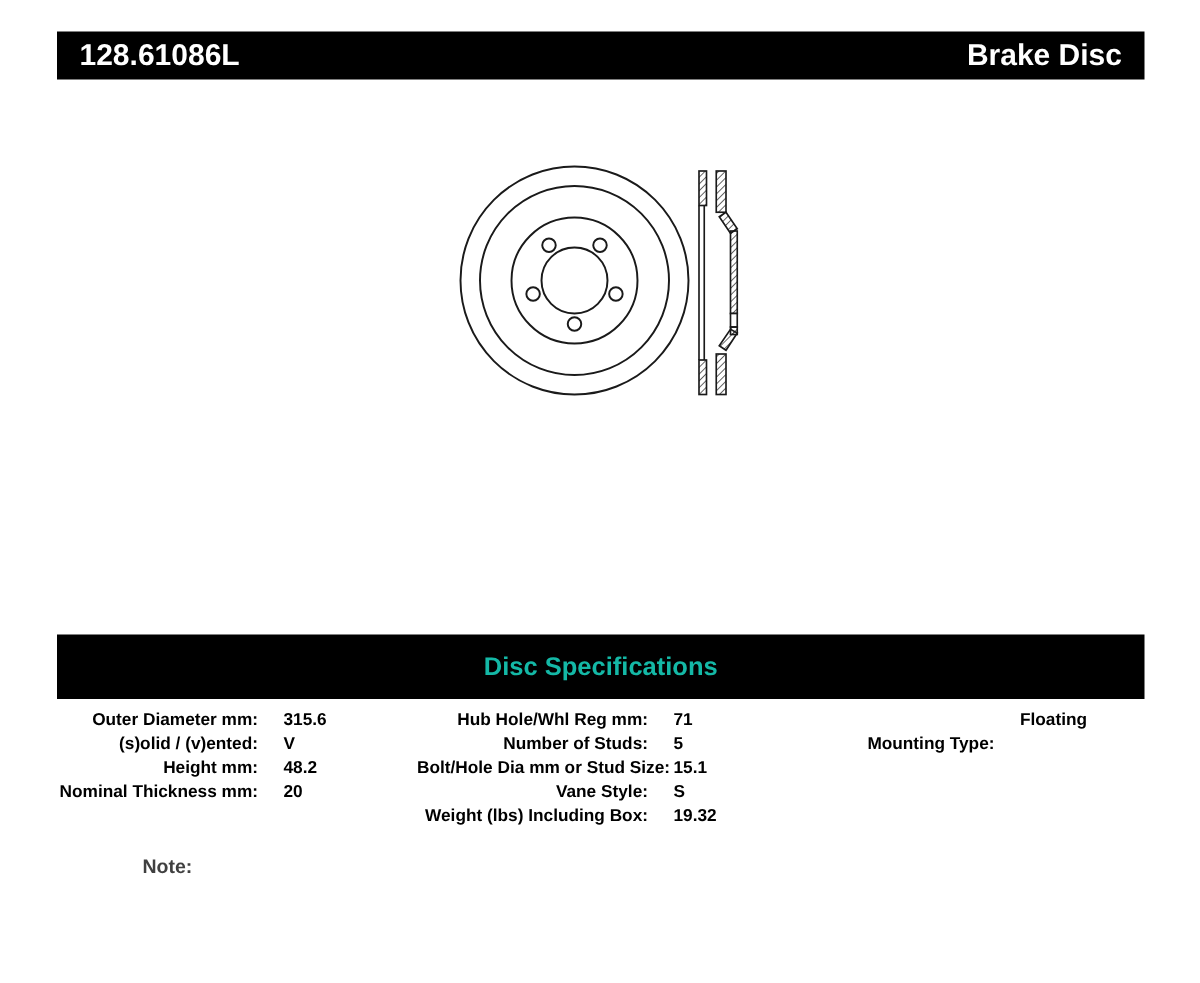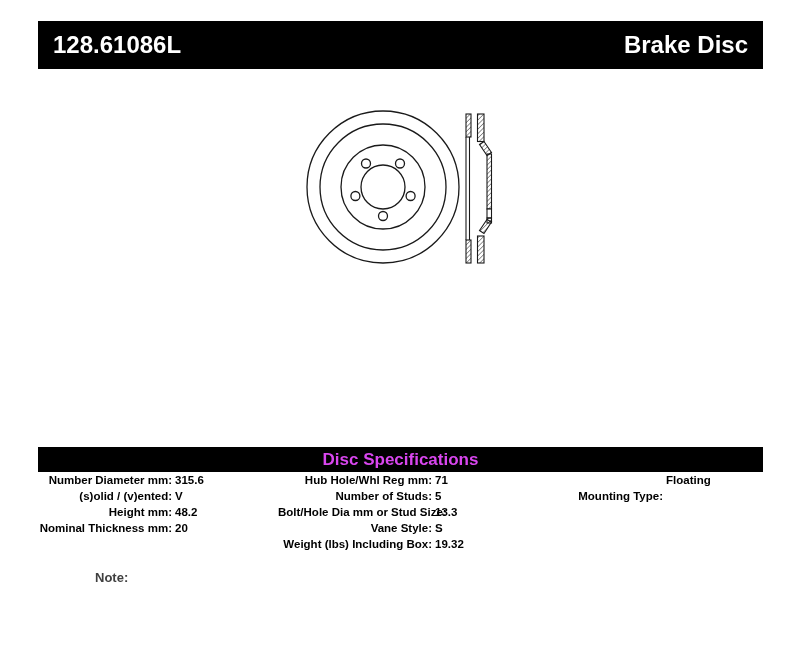--- a/index.html
+++ b/index.html
@@ -8,44 +8,44 @@
     position: relative;
     width: 800px;
     height: 655px;
     background: #ffffff;
     overflow: hidden;
   }
   
   .title-bar {
     position: absolute;
     left: 38px; top: 21px;
-    width: 725px; height: 48px;
+    width: 725px; height: 32px;
     background: #000000;
     color: #ffffff;
     display: flex;
     align-items: center;
     justify-content: space-between;
     box-sizing: border-box;
     padding: 0 15px;
-    font-size: 24px;
+    font-size: 20px;
     font-weight: bold;
   }
   
   .drawing {
     position: absolute;
     left: 288px; top: 93px;
     width: 224px; height: 189px;
   }
   
   .spec-title-bar {
     position: absolute;
-    left: 38px; top: 447px;
-    width: 725px; height: 25px;
+    left: 38px; top: 423px;
+    width: 725px; height: 43px;
     background: #000000;
-    color: #d946ef;
+    color: #14b8a6;
     display: flex;
     align-items: center;
     justify-content: center;
     font-size: 17px;
     font-weight: bold;
   }
   .spec-col {
     position: absolute;
     top: 472px;
     font-size: 11.5px;
@@ -53,21 +53,21 @@
     color: #000000;
   }
   .spec-col-left   { left: 38px;  width: 250px; }
   .spec-col-middle { left: 278px; width: 250px; }
   .spec-col-right  { left: 530px; width: 250px; }
   .spec-row { display: flex; line-height: 16px; white-space: nowrap; }
   .spec-row .lbl { display: inline-block; text-align: right; }
   .spec-col-left   .lbl { width: 134px; }
   .spec-col-middle .lbl { width: 154px; text-align: right; }
   .spec-col-right  .lbl { width: 133px; margin-top: 16px; }
-  .spec-row .val { margin-left: 3px; text-align: left; }
+  .spec-row .val { margin-left: 17px; text-align: left; }
   
   .note-label {
     position: absolute;
     left: 95px; top: 570px;
     font-size: 13px;
     font-weight: bold;
     color: #404040;
   }
 </style>
 </head>
@@ -119,21 +119,21 @@
       <polygon points="491.5,222 484,233.5 479.5,230.5 487,219.5" fill="url(#hatch)"></polygon>
     </g>
   </svg>
 
   <div class="spec-title-bar">
     <span>Disc Specifications</span>
   </div>
 
   <div class="spec-col spec-col-left">
     <div class="spec-row">
-      <span class="lbl">Number Diameter mm:</span>
+      <span class="lbl">Outer Diameter mm:</span>
       <span class="val">315.6</span>
     </div>
     <div class="spec-row">
       <span class="lbl">(s)olid / (v)ented:</span>
       <span class="val">V</span>
     </div>
     <div class="spec-row">
       <span class="lbl">Height mm:</span>
       <span class="val">48.2</span>
     </div>
@@ -147,21 +147,21 @@
     <div class="spec-row">
       <span class="lbl">Hub Hole/Whl Reg mm:</span>
       <span class="val">71</span>
     </div>
     <div class="spec-row">
       <span class="lbl">Number of Studs:</span>
       <span class="val">5</span>
     </div>
     <div class="spec-row">
       <span class="lbl">Bolt/Hole Dia mm or Stud Size:</span>
-      <span class="val">13.3</span>
+      <span class="val">15.1</span>
     </div>
     <div class="spec-row">
       <span class="lbl">Vane Style:</span>
       <span class="val">S</span>
     </div>
     <div class="spec-row">
       <span class="lbl">Weight (lbs) Including Box:</span>
       <span class="val">19.32</span>
     </div>
   </div>

